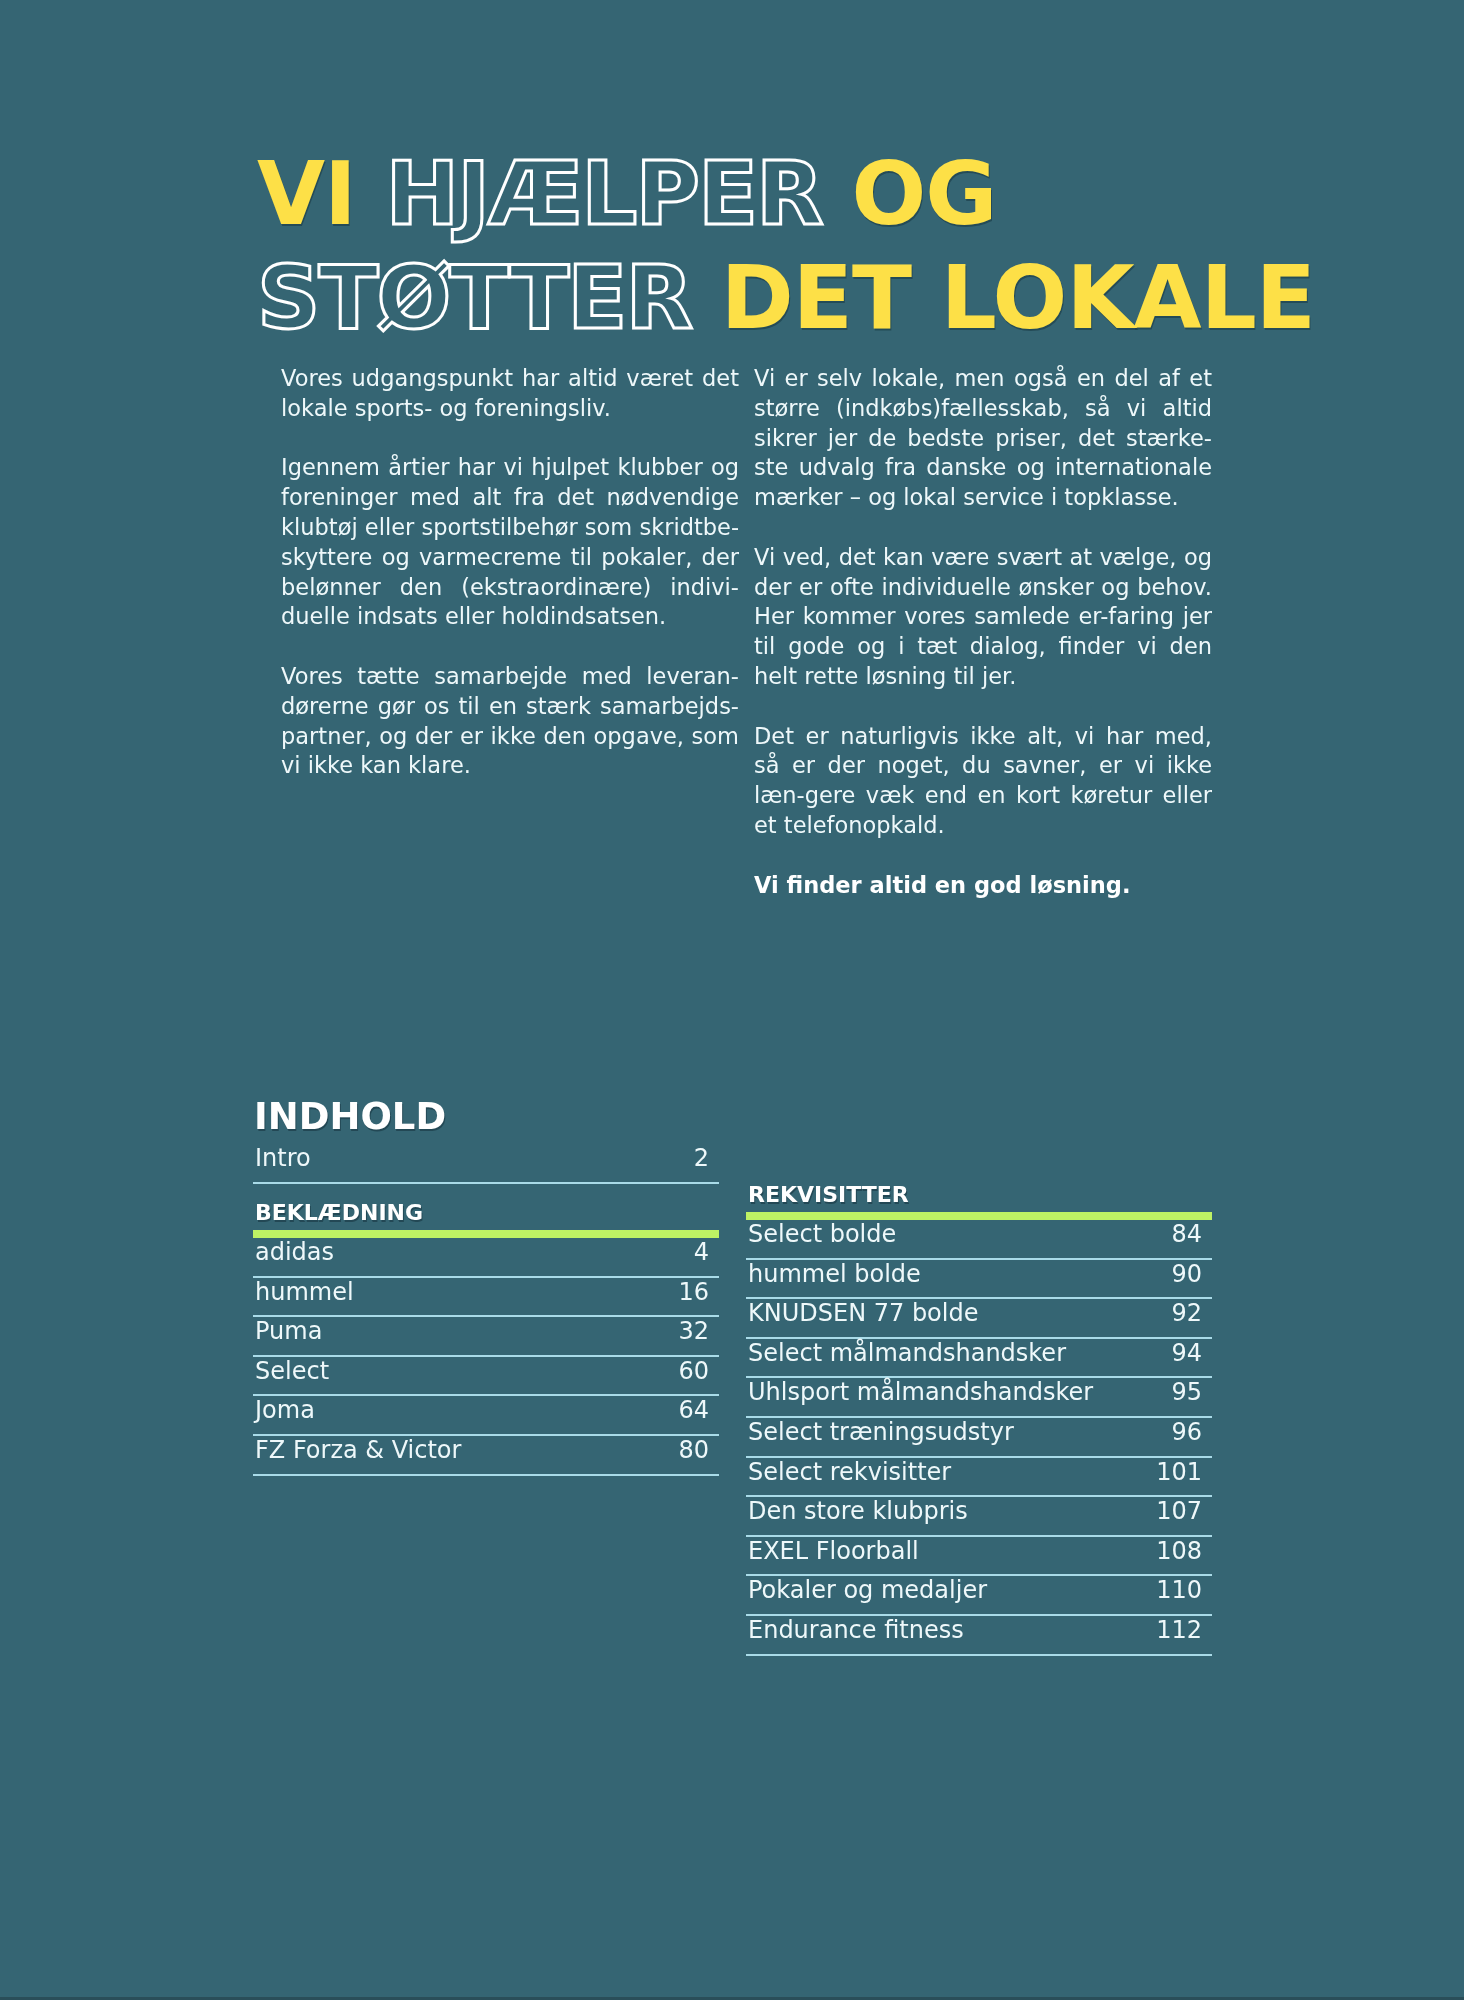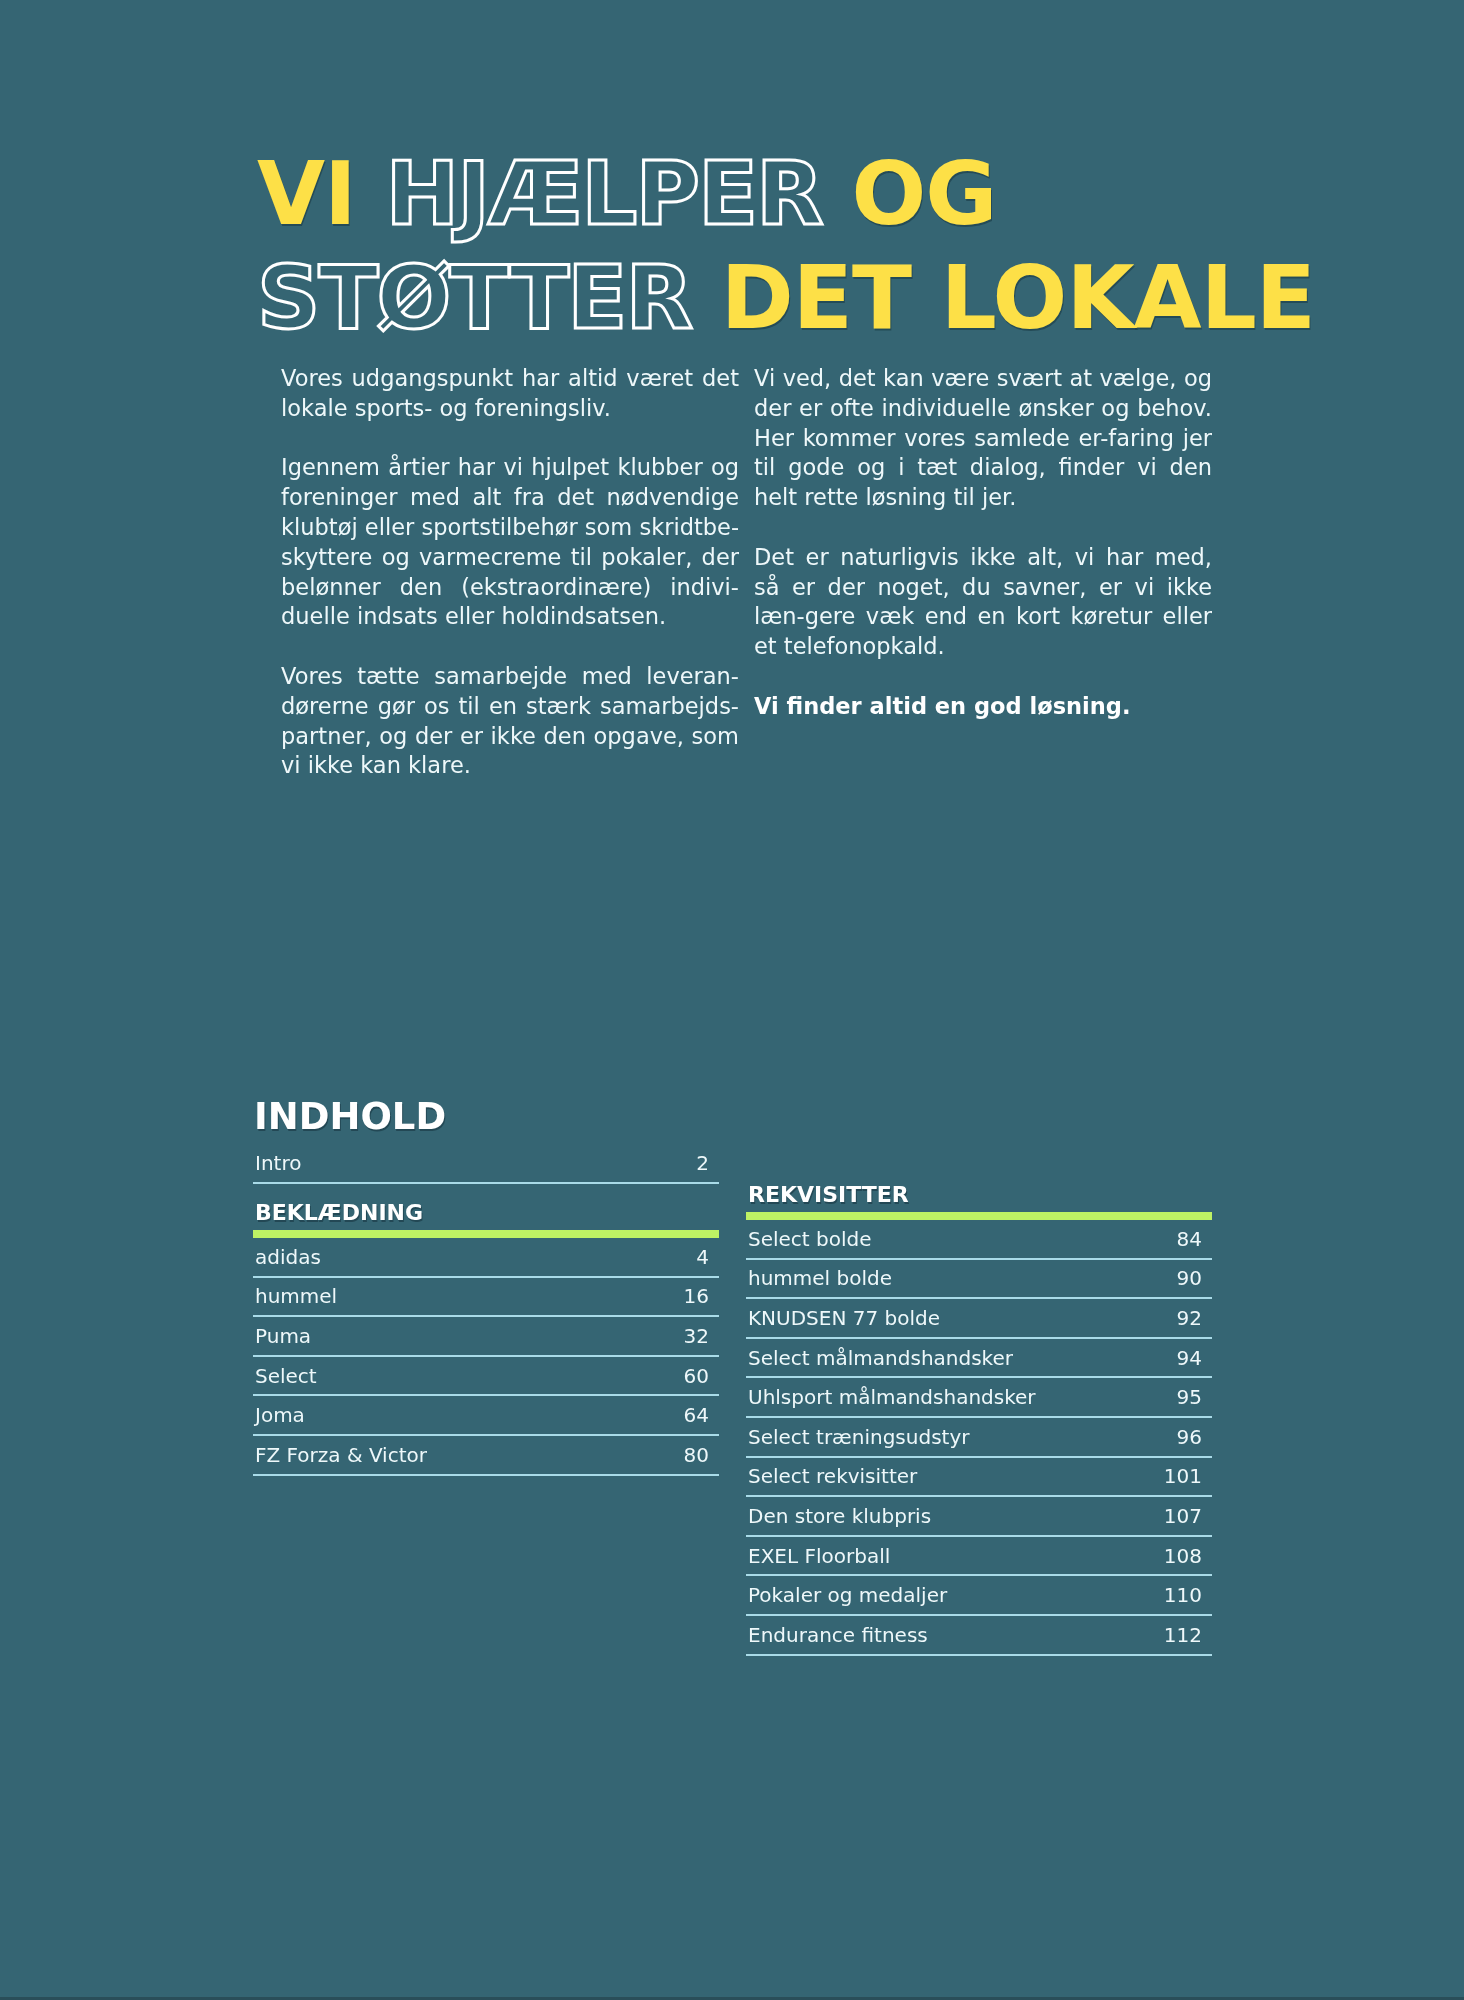--- a/index.html
+++ b/index.html
@@ -102,24 +102,24 @@
       height: 32px;
       padding-left: 2px;
       color: #ffffff;
       text-shadow: 1px 2px 0 rgba(20,50,60,0.55);
       border-bottom: 8px solid #bef264;
       box-sizing: content-box;
     }
     .toc-row {
       display: flex;
       justify-content: space-between;
-      align-items: center;
+      align-items: flex-start;
       height: 37.6px;
       border-bottom: 2px solid #a9dbe8;
-      font-size: 20px;
+      font-size: 24px;
       color: #eef8fa;
       padding: 0 10px 0 2px;
       cursor: pointer;
     }
     .toc-row .label { white-space: nowrap; }
     .toc-row .page { text-align: right; }
   </style>
 </head>
 <body>
 
@@ -128,20 +128,21 @@
   <span class="line"><span class="outline">STØTTER</span> <span class="solid">DET LOKALE</span></span>
 </h1>
 
 <div class="body-col left">
   <p>Vores udgangspunkt har altid været det lokale sports- og foreningsliv.</p>
   <p>Igennem årtier har vi hjulpet klubber og foreninger med alt fra det nødvendige klubtøj eller sportstilbehør som skridtbe-skyttere og varmecreme til pokaler, der belønner den (ekstraordinære) indivi-duelle indsats eller holdindsatsen.</p>
   <p>Vores tætte samarbejde med leveran-dørerne gør os til en stærk samarbejds-partner, og der er ikke den opgave, som vi ikke kan klare.</p>
 </div>
 
 <div class="body-col right">
+  <p>Vi er selv lokale, men også en del af et større (indkøbs)fællesskab, så vi altid sikrer jer de bedste priser, det stærke-ste udvalg fra danske og internationale mærker – og lokal service i topklasse.</p>
   <p>Vi ved, det kan være svært at vælge, og der er ofte individuelle ønsker og behov. Her kommer vores samlede er-faring jer til gode og i tæt dialog, finder vi den helt rette løsning til jer.</p>
   <p>Det er naturligvis ikke alt, vi har med, så er der noget, du savner, er vi ikke læn-gere væk end en kort køretur eller et telefonopkald.</p>
   <p class="strong">Vi finder altid en god løsning.</p>
 </div>
 
 <h2 class="toc-title">INDHOLD</h2>
 
 <div class="toc-block intro">
   <div class="toc-row">
     <span class="label">Intro</span>

